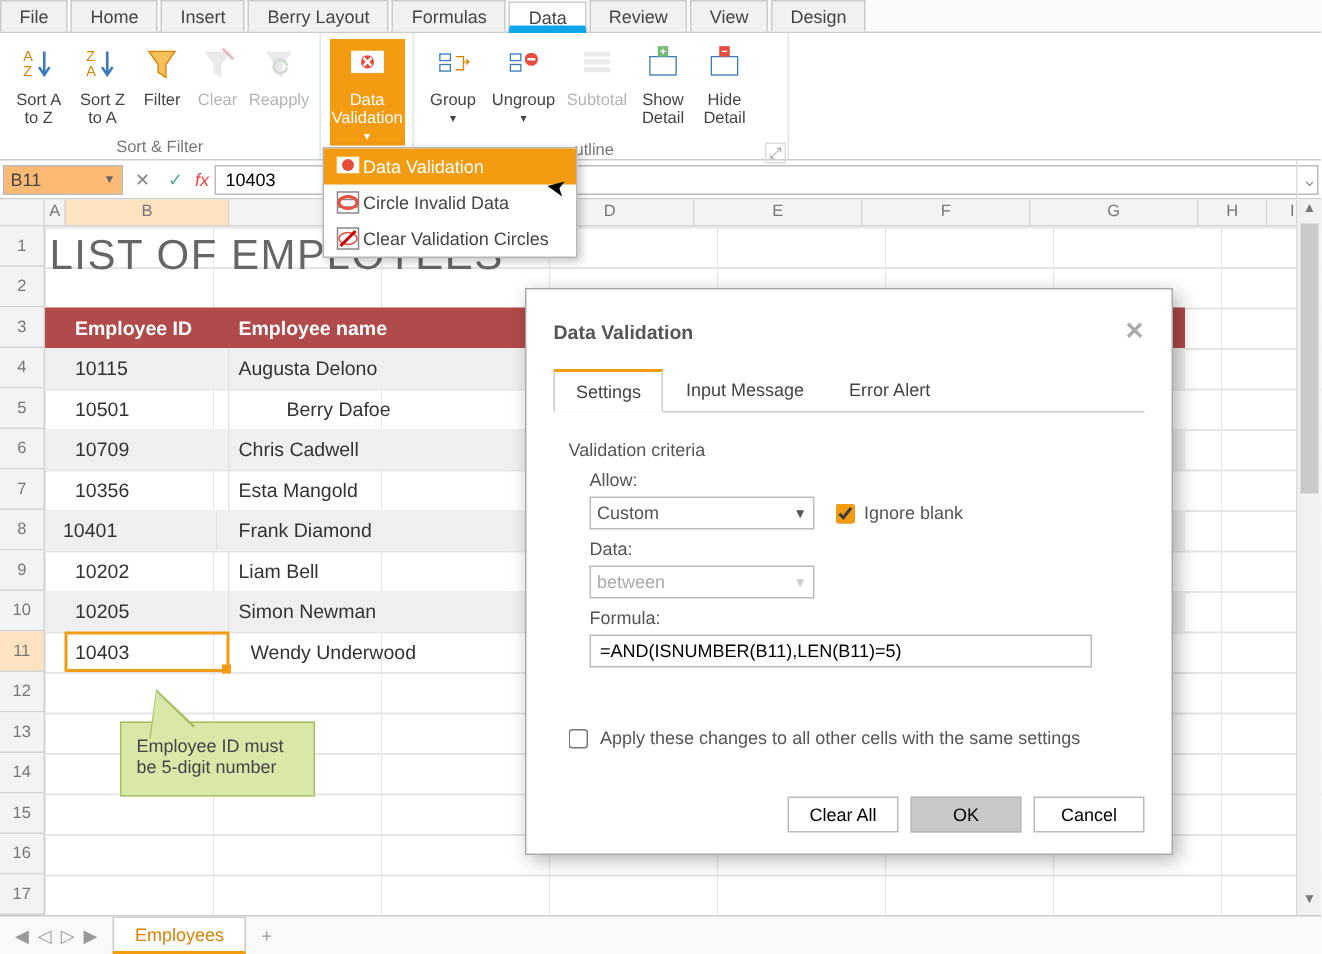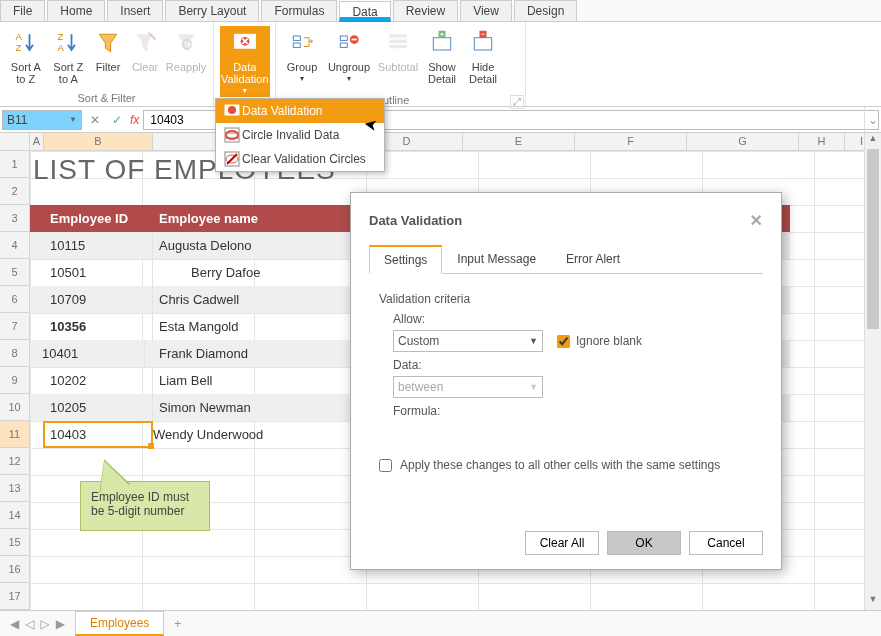--- a/index.html
+++ b/index.html
@@ -16,21 +16,21 @@
 .ribbon-group-label { position: absolute; bottom: 2px; left: 0; right: 0; text-align: center; font-size: 11px; color: #777; }
 .ribbon-buttons { display: flex; gap: 3px; padding: 2px; }
 .big-btn { display: flex; flex-direction: column; align-items: center; width: 42px; padding: 3px 1px 0 1px; cursor: pointer; text-align: center; font-size: 11px; line-height: 12px; }
 .big-btn.disabled { opacity: 0.4; cursor: default; }
 .big-btn .ic { width: 28px; height: 28px; margin-bottom: 4px; }
 .big-btn.selected { background: #f39c12; color: #fff; }
 .dd-arrow { font-size: 8px; }
 
 
 .formula-bar-row { display: flex; align-items: center; height: 26px; border-bottom: 1px solid #ccc; padding: 2px; gap: 4px; }
-.name-box { width: 80px; height: 20px; border: 1px solid #bbb; padding: 2px 4px; font-size: 12px; background: #7dd3fc; display: flex; align-items: center; justify-content: space-between; }
+.name-box { width: 80px; height: 20px; border: 1px solid #bbb; padding: 2px 4px; font-size: 12px; background: #fdba74; display: flex; align-items: center; justify-content: space-between; }
 .name-box .dd { font-size: 8px; color: #666; }
 .fb-btn { width: 18px; text-align: center; color: #888; cursor: pointer; }
 .fb-btn.ok { color: #5a8; }
 .fb-fx { font-style: italic; color: #ef4444; }
 .fb-input { flex: 1; border: 1px solid #bbb; height: 20px; padding: 2px 6px; font-size: 12px; }
 
 
 .dv-menu { position: absolute; top: 98px; left: 215px; width: 170px; background: #fff; border: 1px solid #b5b5b5; box-shadow: 2px 2px 6px rgba(0,0,0,0.25); z-index: 20; }
 .dv-menu-item { display: flex; align-items: center; padding: 4px 6px; font-size: 12px; cursor: pointer; }
 .dv-menu-item.highlight { background: #f39c12; color: #fff; }
@@ -322,32 +322,32 @@
       <div class="table-head-cell" style="top:54px;left:123px;width:198px">Employee name</div>
       <div id="data-rows">
           <div class="row-band" style="top: 81px; left: 0px; width: 760px;"></div>
           <div class="data-cell id-border" style="top: 81px; left: 14px; width: 109px;">10115</div>
           <div class="data-cell" style="top: 81px; left: 123px; width: 198px;">Augusta Delono</div>
           <div class="data-cell id-border" style="top: 108px; left: 14px; width: 109px;">10501</div>
           <div class="data-cell" style="top: 108px; left: 123px; width: 198px; margin-left: 32px;">Berry Dafoe</div>
           <div class="row-band" style="top: 135px; left: 0px; width: 760px;"></div>
           <div class="data-cell id-border" style="top: 135px; left: 14px; width: 109px;">10709</div>
           <div class="data-cell" style="top: 135px; left: 123px; width: 198px;">Chris Cadwell</div>
-          <div class="data-cell id-border" style="top: 162px; left: 14px; width: 109px; font-weight: bold;">10356</div>
+          <div class="data-cell id-border" style="top: 162px; left: 14px; width: 109px;">10356</div>
           <div class="data-cell" style="top: 162px; left: 123px; width: 198px;">Esta Mangold</div>
           <div class="row-band" style="top: 189px; left: 0px; width: 760px;"></div>
           <div class="data-cell id-border" style="top: 189px; left: 6px; width: 109px;">10401</div>
           <div class="data-cell" style="top: 189px; left: 123px; width: 198px;">Frank Diamond</div>
           <div class="data-cell id-border" style="top: 216px; left: 14px; width: 109px;">10202</div>
           <div class="data-cell" style="top: 216px; left: 123px; width: 198px;">Liam Bell</div>
           <div class="row-band" style="top: 243px; left: 0px; width: 760px;"></div>
           <div class="data-cell id-border" style="top: 243px; left: 14px; width: 109px;">10205</div>
           <div class="data-cell" style="top: 243px; left: 123px; width: 198px;">Simon Newman</div>
           <div class="data-cell id-border" style="top: 270px; left: 14px; width: 109px;">10403</div>
-          <div class="data-cell" style="top: 270px; left: 107px; width: 198px; padding-left: 16px;">Wendy Underwood</div>
+          <div class="data-cell" style="top: 270px; left: 121px; width: 198px; padding-left: 16px;">Wendy Underwood</div>
         </div>
       <div class="active-cell" style="top:270px;left:13px;width:110px;height:27px">
         <div class="active-fill"></div>
       </div>
       <div class="callout" style="top:330px;left:50px">
         <div class="callout-tail-border"></div>
         <div class="callout-tail"></div>
         <span>Employee ID  must be 5-digit number</span>
       </div>
     </div>
@@ -378,20 +378,23 @@
       </label>
     </div>
     <div class="lbl ind">Data:</div>
     <div class="dlg-row" style="margin-left:14px">
       <div class="dlg-select disabled">
         <span>between</span>
         <span style="font-size:9px;color:#ccc">▼</span>
       </div>
     </div>
     <div class="lbl ind">Formula:</div>
+    <div style="margin-left:14px">
+      <input class="dlg-input" value="=AND(ISNUMBER(B11),LEN(B11)=5)" style="">
+    </div>
     <div class="dlg-apply">
       <input type="checkbox" style="">
       <span>Apply these changes to all other cells with the same settings</span>
     </div>
   </div>
   <div class="dlg-footer">
     <button class="dlg-btn">Clear All</button>
     <button class="dlg-btn primary">OK</button>
     <button class="dlg-btn">Cancel</button>
   </div>

